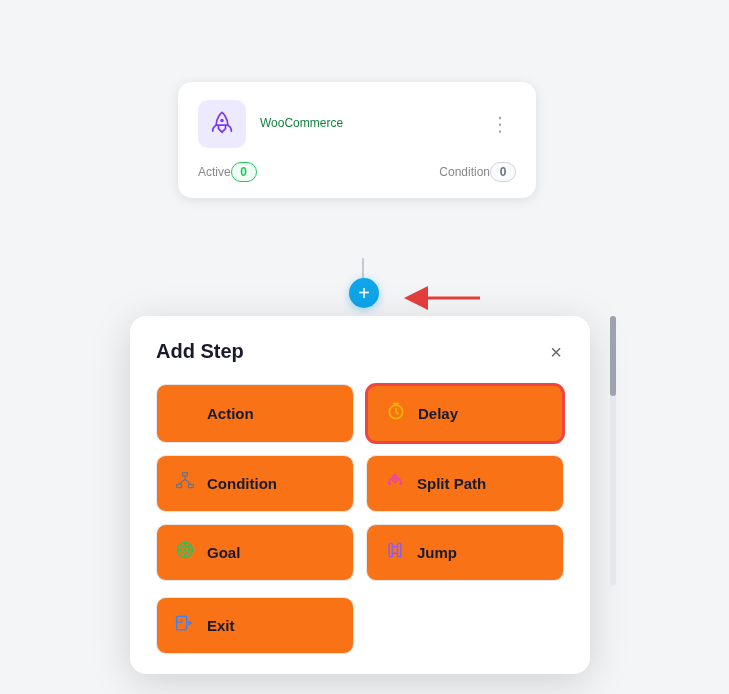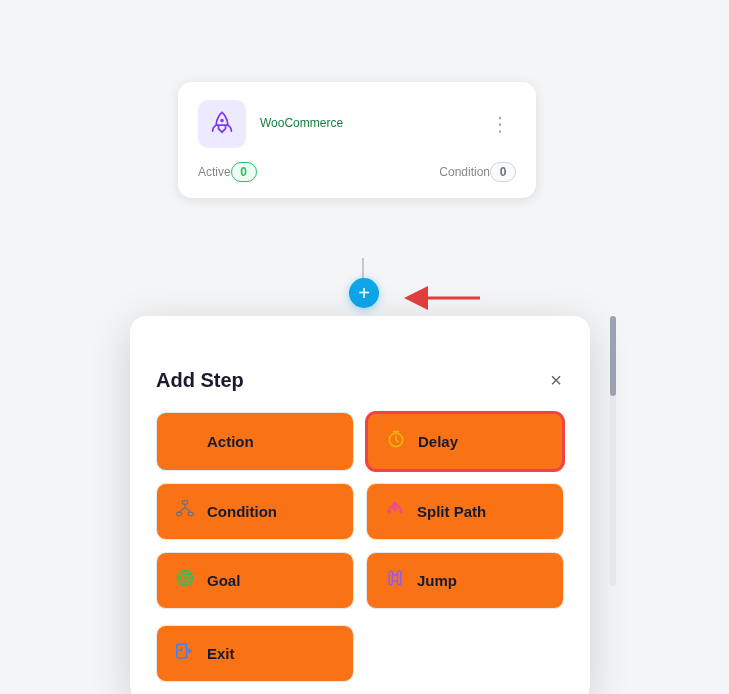--- a/index.html
+++ b/index.html
@@ -164,24 +164,22 @@
       width: 460px;
       background: #ffffff;
       border-radius: 16px;
       box-shadow: 0 8px 40px rgba(0,0,0,0.15);
       padding: 24px 26px 20px 26px;
       z-index: 20;
     }
 
     .modal-header {
       display: flex;
-      align-items: center;
       justify-content: space-between;
       margin-bottom: 20px;
-      margin-top: 28px;
     }
 
     .modal-title {
       font-size: 20px;
       font-weight: 700;
       color: #1a1a2e;
     }
 
     .modal-close {
       background: none;

